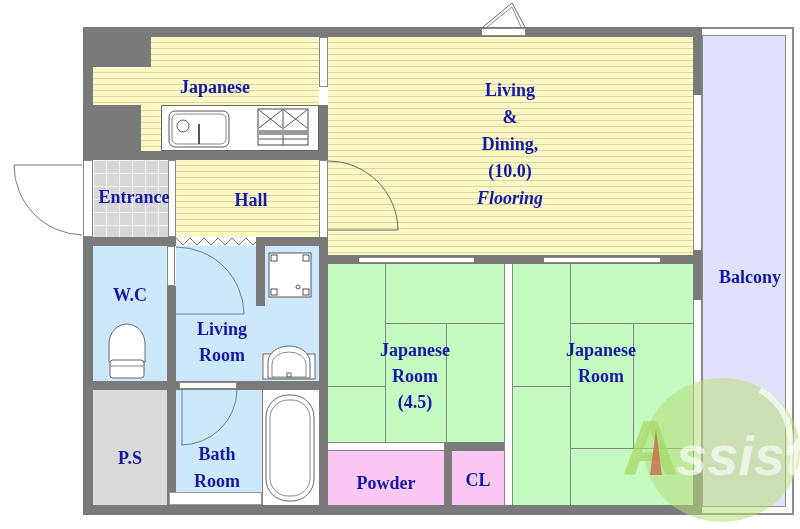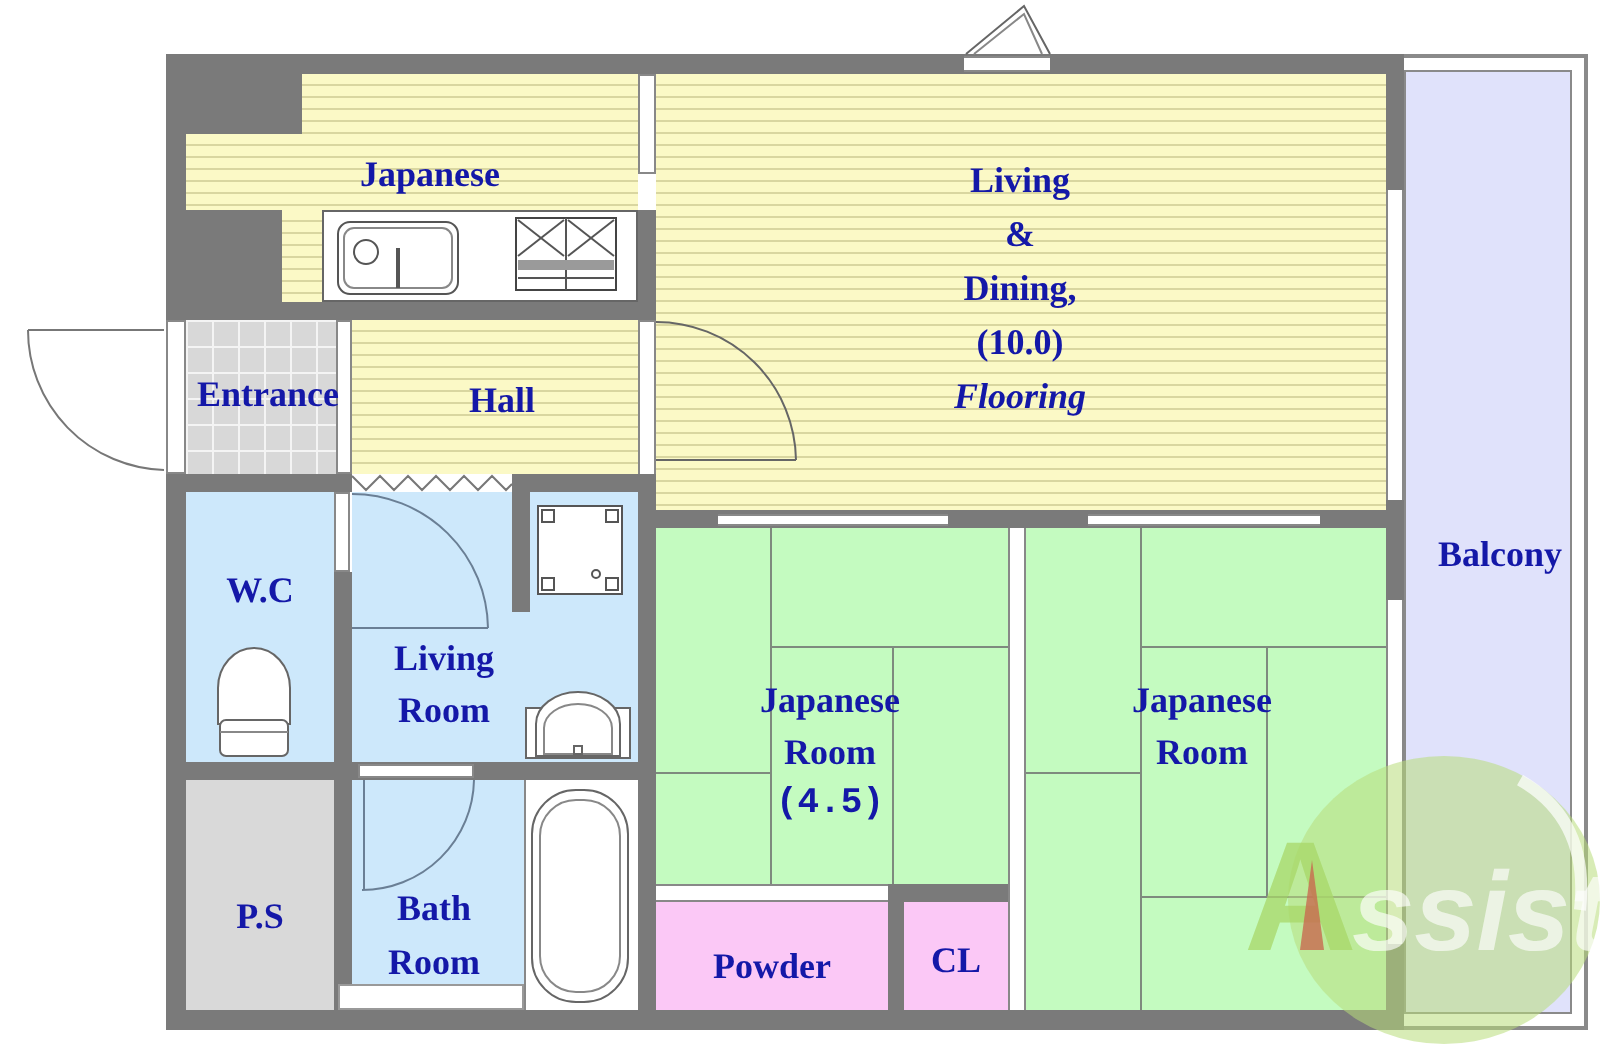--- a/index.html
+++ b/index.html
@@ -158,21 +158,21 @@
 <div class="abs tatami" style="left:328px;top:264px;width:176px;height:178px;"></div>
 <div class="abs tline" style="left:385px;top:264px;width:1px;height:178px;"></div>
 <div class="abs tline" style="left:385px;top:323px;width:119px;height:1px;"></div>
 <div class="abs tline" style="left:446px;top:323px;width:1px;height:119px;"></div>
 <div class="abs tline" style="left:328px;top:386px;width:57px;height:1px;"></div>
 <div class="abs win" style="left:328px;top:442px;width:116px;height:9px;"></div>
 <div class="abs wall" style="left:444px;top:442px;width:60px;height:9px;"></div>
 <div class="abs label" style="left:355px;top:340px;width:120px;">
   <div>Japanese</div>
   <div style="margin-top:5px;">Room</div>
-  <div style="margin-top:5px;font-family:Liberation Mono, monospace;">(4.5)</div>
+  <div style="margin-top:5px;">(4.5)</div>
 </div>
 
 <div class="abs closet" style="left:328px;top:451px;width:116px;height:54px;"></div>
 <div class="abs wall" style="left:444px;top:451px;width:8px;height:54px;"></div>
 <div class="abs closet" style="left:452px;top:451px;width:52px;height:54px;"></div>
 <div class="abs label" style="left:336px;top:473px;width:100px;">Powder</div>
 <div class="abs label" style="left:452px;top:470px;width:52px;">CL</div>
 
 <div class="abs" style="left:504px;top:264px;width:9px;height:241px;background:#fff;border-left:1px solid #888;border-right:1px solid #888;"></div>
 

